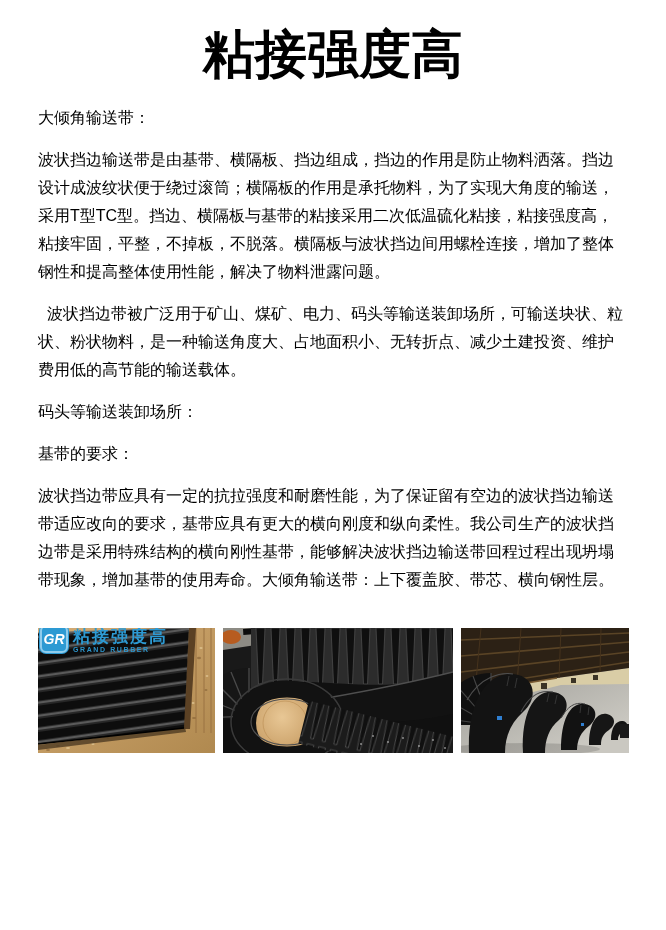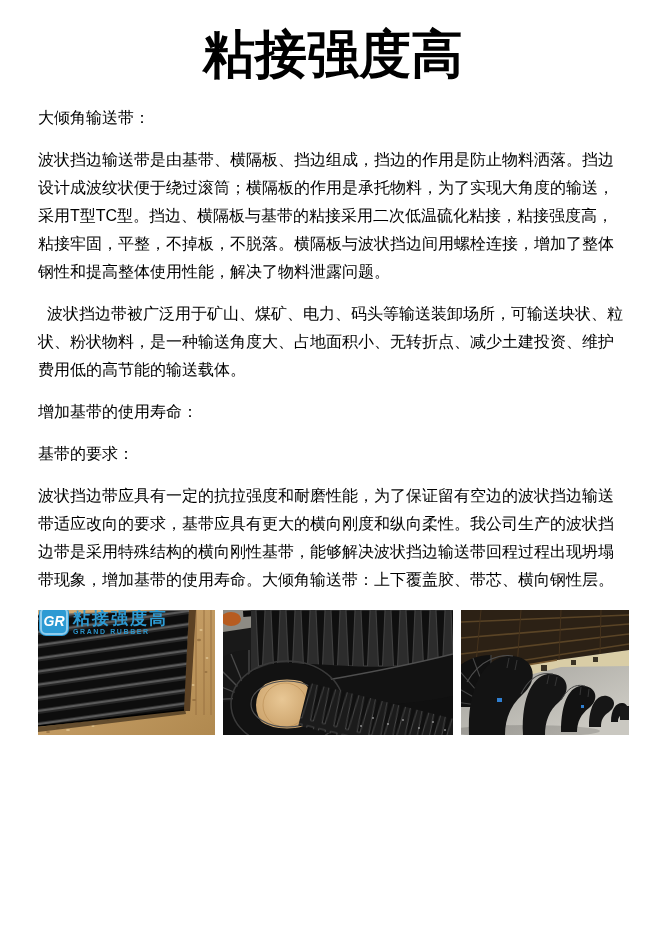--- a/index.html
+++ b/index.html
@@ -25,21 +25,21 @@
     margin:14px 0;
     white-space:pre-wrap;
     line-break:anywhere;
     word-break:break-all;
     color:#000;
   }
   .content p.lead{margin-top:22px;}
   .photos{
     display:flex;
     gap:8px;
-    margin-top:16px;
+    margin-top:34px;
   }
   figure.photo{
     margin:0;padding:0;
     position:relative;
     overflow:hidden;
     background:#1a1a1a;
     flex:0 0 auto;
   }
   .photo.p1{width:177px;height:125px;}
   .photo.p2{width:230px;height:125px;}
@@ -75,21 +75,21 @@
 <body>
 
 <div class="page">
 
   <h1 class="title">粘接强度高</h1>
 
   <div class="content">
     <p class="lead">大倾角输送带：</p>
     <p>波状挡边输送带是由基带、横隔板、挡边组成，挡边的作用是防止物料洒落。挡边设计成波纹状便于绕过滚筒；横隔板的作用是承托物料，为了实现大角度的输送，采用T型TC型。挡边、横隔板与基带的粘接采用二次低温硫化粘接，粘接强度高，粘接牢固，平整，不掉板，不脱落。横隔板与波状挡边间用螺栓连接，增加了整体钢性和提高整体使用性能，解决了物料泄露问题。</p>
     <p>  波状挡边带被广泛用于矿山、煤矿、电力、码头等输送装卸场所，可输送块状、粒状、粉状物料，是一种输送角度大、占地面积小、无转折点、减少土建投资、维护费用低的高节能的输送载体。</p>
-    <p>增加基带的使用寿命：</p>
+    <p>码头等输送装卸场所：</p>
     <p>基带的要求：</p>
     <p>波状挡边带应具有一定的抗拉强度和耐磨性能，为了保证留有空边的波状挡边输送带适应改向的要求，基带应具有更大的横向刚度和纵向柔性。我公司生产的波状挡边带是采用特殊结构的横向刚性基带，能够解决波状挡边输送带回程过程出现坍塌带现象，增加基带的使用寿命。大倾角输送带：上下覆盖胶、带芯、横向钢性层。</p>
 
     <div class="photos">
 
       <figure class="photo p1">
         <svg viewBox="0 0 177 125" aria-hidden="true">
           <defs>
             <linearGradient id="wood1" x1="0" y1="0" x2="1" y2="1">
               <stop offset="0" stop-color="#d4ac75"></stop>

